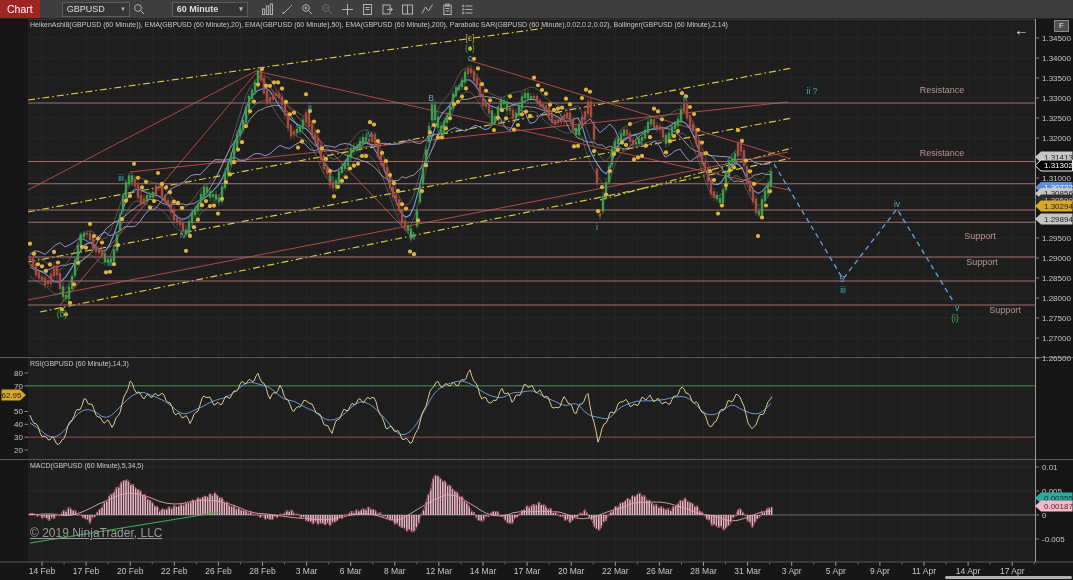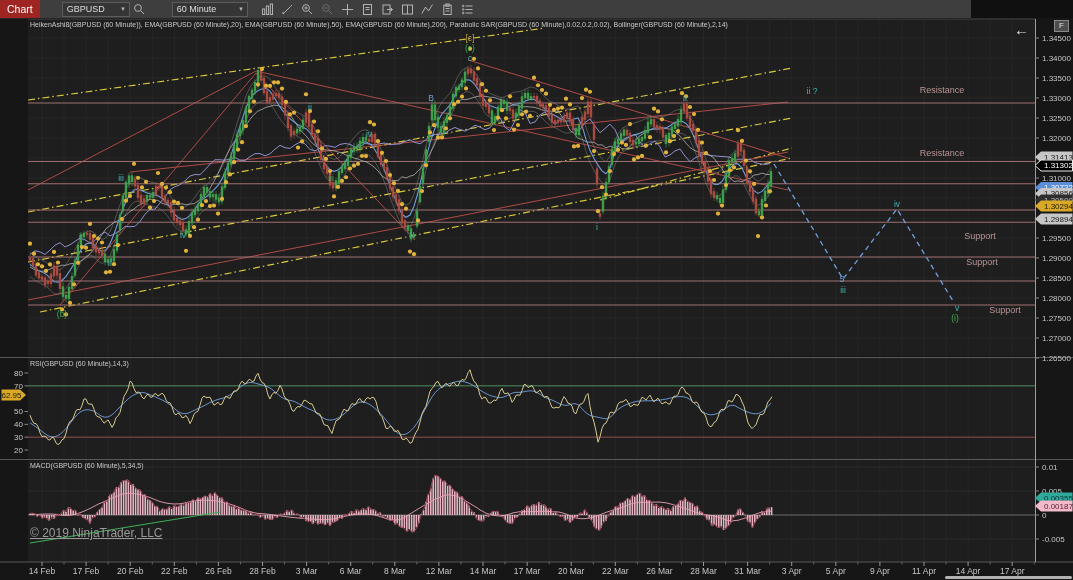--- a/index.html
+++ b/index.html
@@ -1,27 +1,27 @@
 <!DOCTYPE html>
 <html><head>
 <meta charset="utf-8">
 <style>
   html,body{margin:0;padding:0;background:#101010;}
   body{width:1073px;height:580px;position:relative;overflow:hidden;
        font-family:"Liberation Sans",sans-serif;}
-  .toolbar{position:absolute;left:0;top:0;width:971px;height:18px;background:#3e3e3e;
+  .toolbar{position:absolute;left:0;top:0;width:1073px;height:18px;background:#3e3e3e;
            border-bottom:1px solid #262626;display:flex;align-items:center;z-index:5;}
   .tab{background:#9e2522;color:#fff;font-size:10.5px;height:18px;line-height:18px;
        padding:0 7px;flex:0 0 auto;}
   .dd{display:flex;align-items:center;justify-content:space-between;background:#353535;
       border:1px solid #5c5c5c;color:#ddd;font-size:9px;height:13px;padding:0 4px;
       margin-left:22px;}
   .dd .chev{font-size:7px;color:#b5b5b5;margin-left:8px;}
   .dd.instr{width:58px;}
-  .dd.intv{width:66px;}
+  .dd.intv{width:66px;font-weight:bold;}
   .icon-btn{width:18px;height:16px;display:flex;align-items:center;justify-content:center;margin:0 1px;}
   .icon-btn svg{stroke:#b2b2b2;fill:none;stroke-width:1;}
   .icon-btn.dim svg{opacity:.4;}
   #stage{position:absolute;left:0;top:0;width:1073px;height:580px;}
   svg text{font-family:"Liberation Sans",sans-serif;}
   .ind-label{position:absolute;color:#c9c9c9;font-size:7px;white-space:nowrap;z-index:3;}
   #lbl-price{left:30px;top:21px;}
   #lbl-rsi{left:30px;top:360px;}
   #lbl-macd{left:30px;top:462px;}
   #copyright{position:absolute;left:30px;top:526px;color:#9a9a9a;font-size:12px;z-index:3;text-decoration:underline;}

